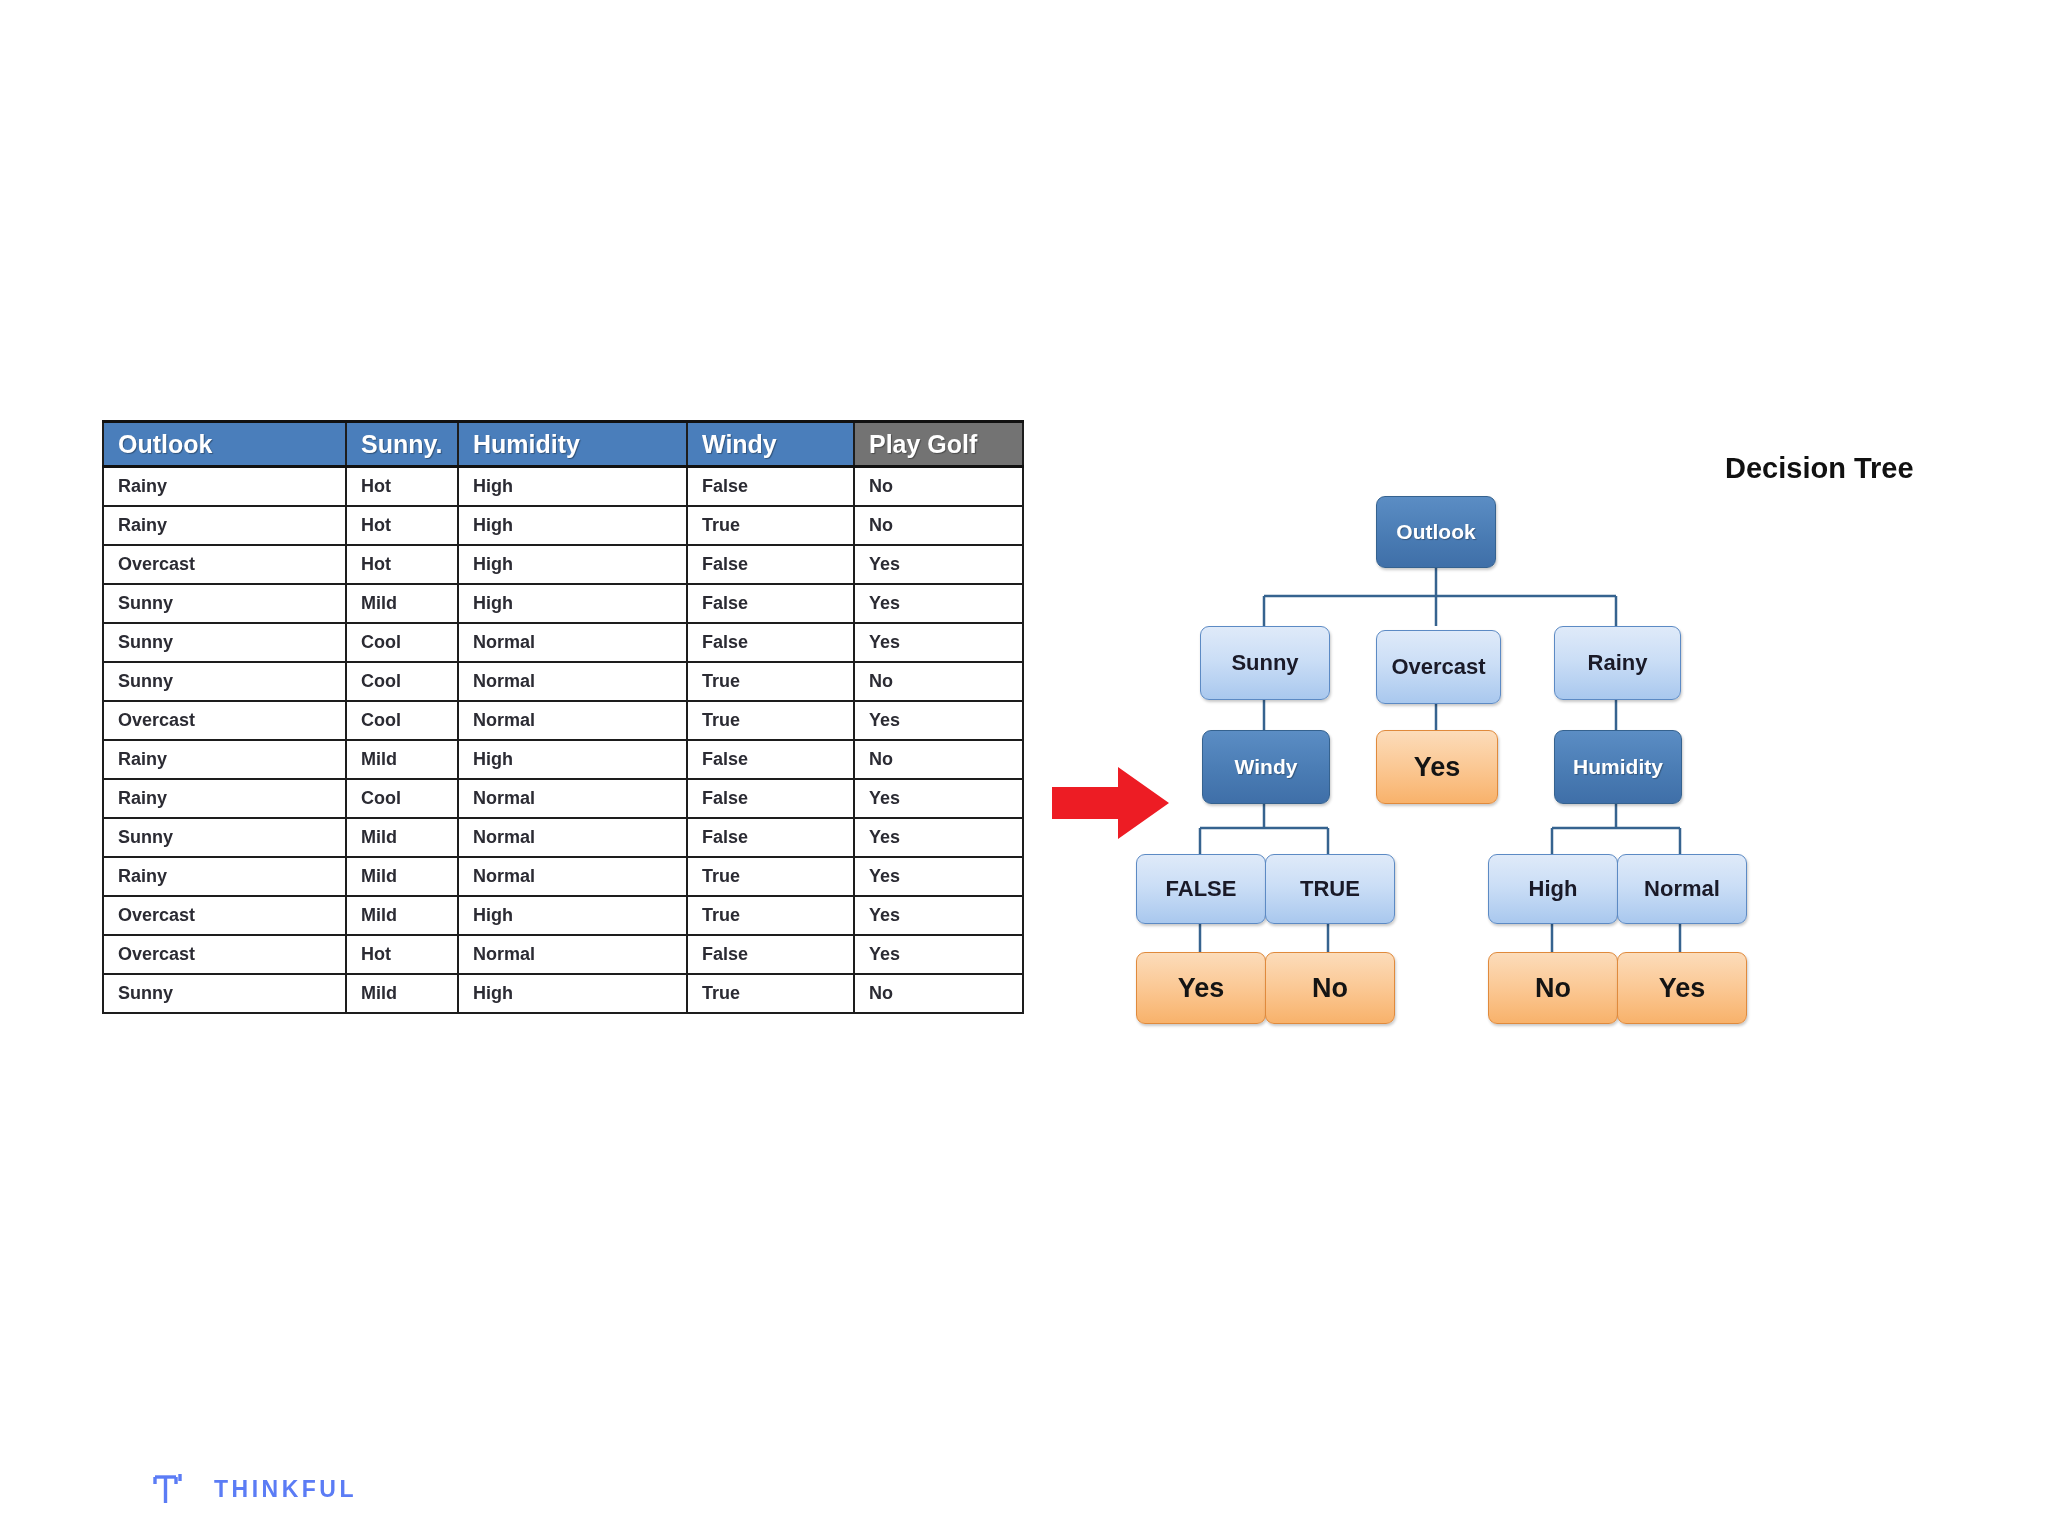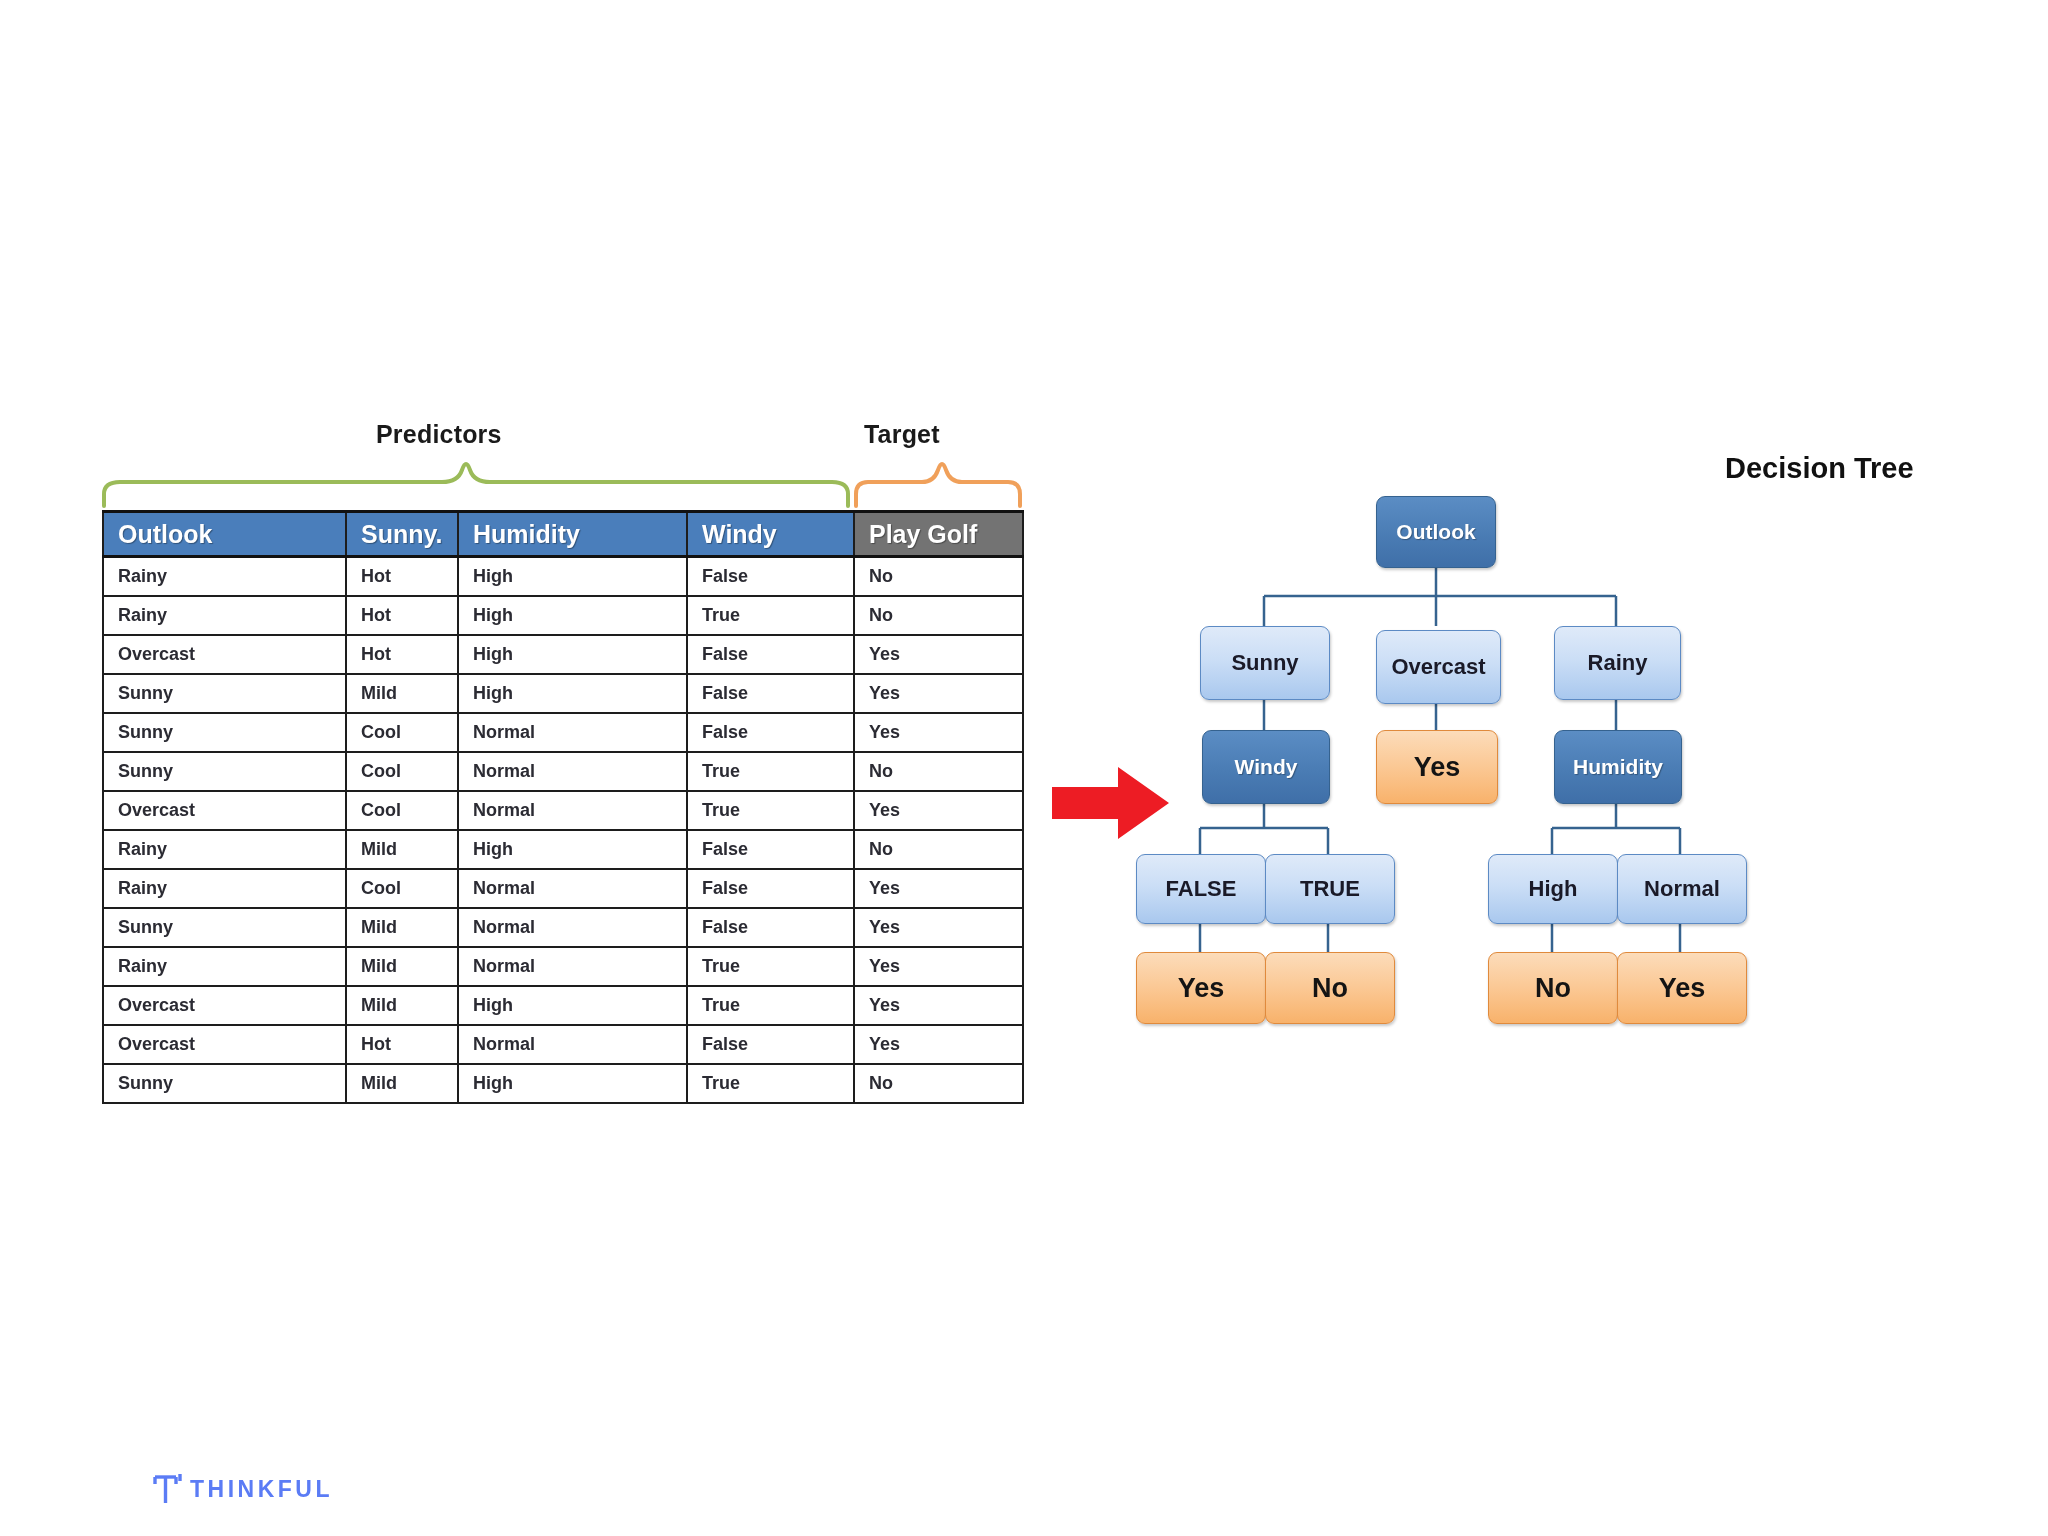--- a/index.html
+++ b/index.html
@@ -134,46 +134,35 @@
     font-size: 27px;
   }
 
   
   #thinkful-logo {
     position: absolute;
     left: 152px;
     top: 1472px;
     display: flex;
     align-items: center;
-    gap: 4px;
+    gap: 28px;
   }
   #thinkful-mark { width: 34px; height: 34px; }
   #thinkful-word {
     font-size: 23px;
     font-weight: bold;
     letter-spacing: 3.5px;
     color: #5b7cf5;
   }
 </style>
 </head>
 <body>
 
 <div id="table-panel">
 
-  <div class="brace-row">
-    <div class="brace-label" id="predictors-label">Predictors</div>
-    <div class="brace-label" id="target-label">Target</div>
-
-    <svg class="brace-svg" width="920" height="60" viewBox="0 0 920 60">
-
-      <path d="M2,56 L2,44 Q2,32 18,32 L340,32 Q356,32 360,20 Q364,8 368,20 Q372,32 388,32 L730,32 Q746,32 746,44 L746,56" fill="none" stroke="#9bbb59" stroke-width="4" stroke-linecap="round"></path>
-
-      <path d="M754,56 L754,44 Q754,32 766,32 L820,32 Q832,32 836,20 Q840,8 844,20 Q848,32 860,32 L906,32 Q918,32 918,44 L918,56" fill="none" stroke="#f0a05a" stroke-width="4" stroke-linecap="round"></path>
-    </svg>
-  </div>
 
   <table class="data-table">
     <colgroup>
       <col class="c-outlook">
         <col class="c-temp">
         <col class="c-humidity">
       <col class="c-windy">
         <col class="c-target">
     </colgroup>
     <thead>

